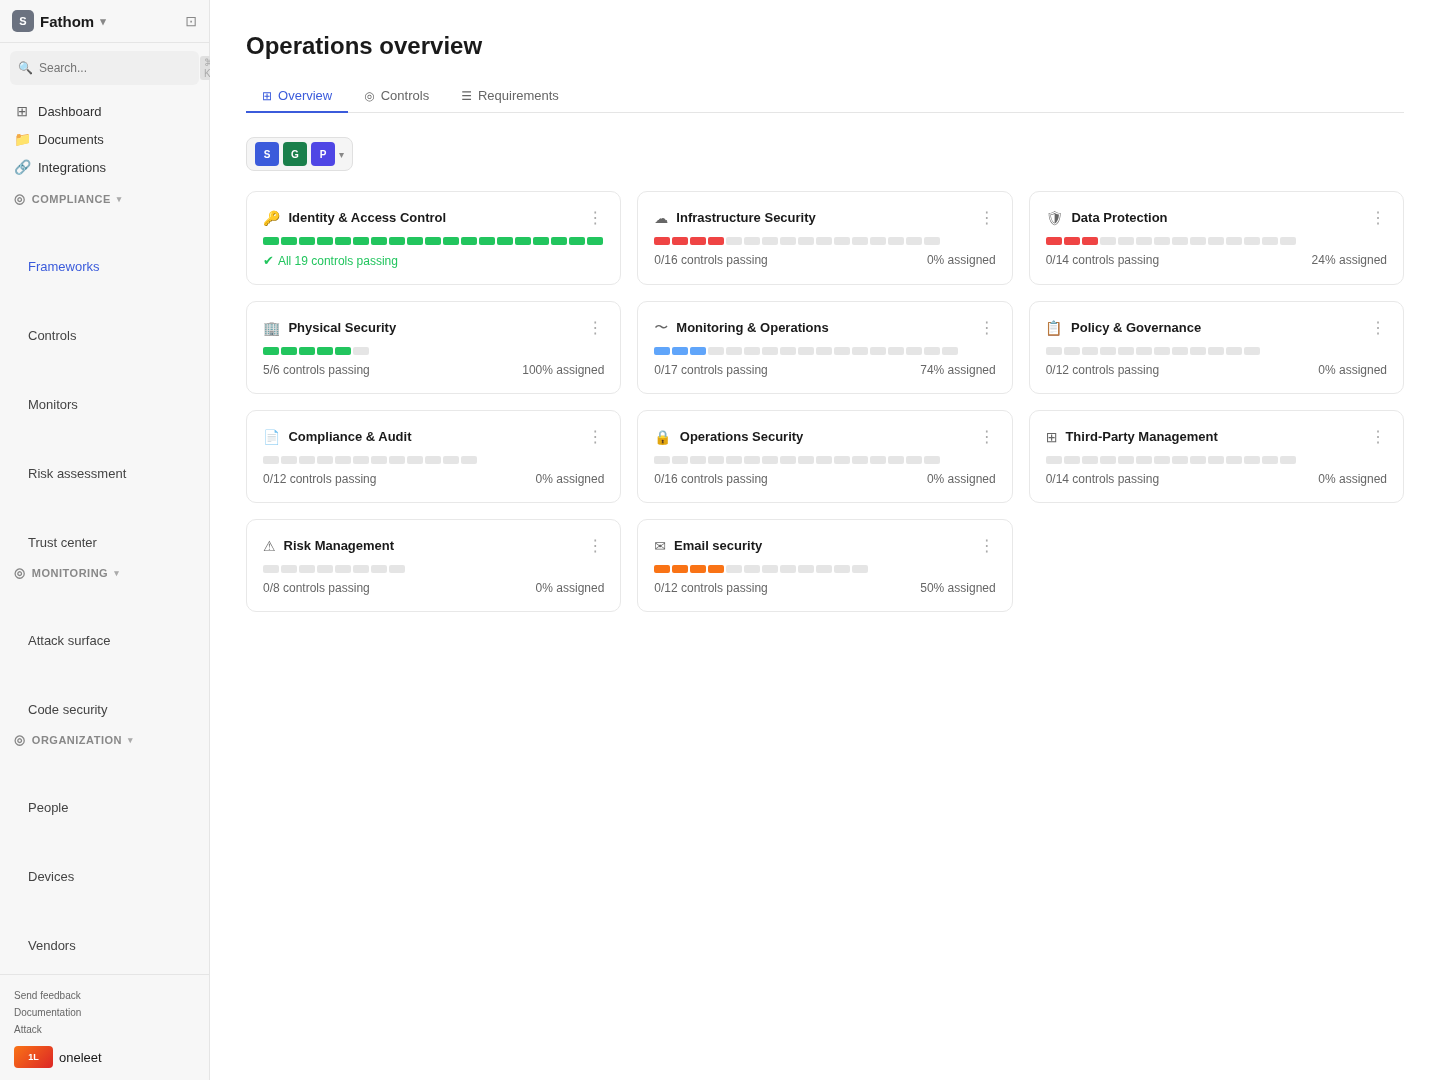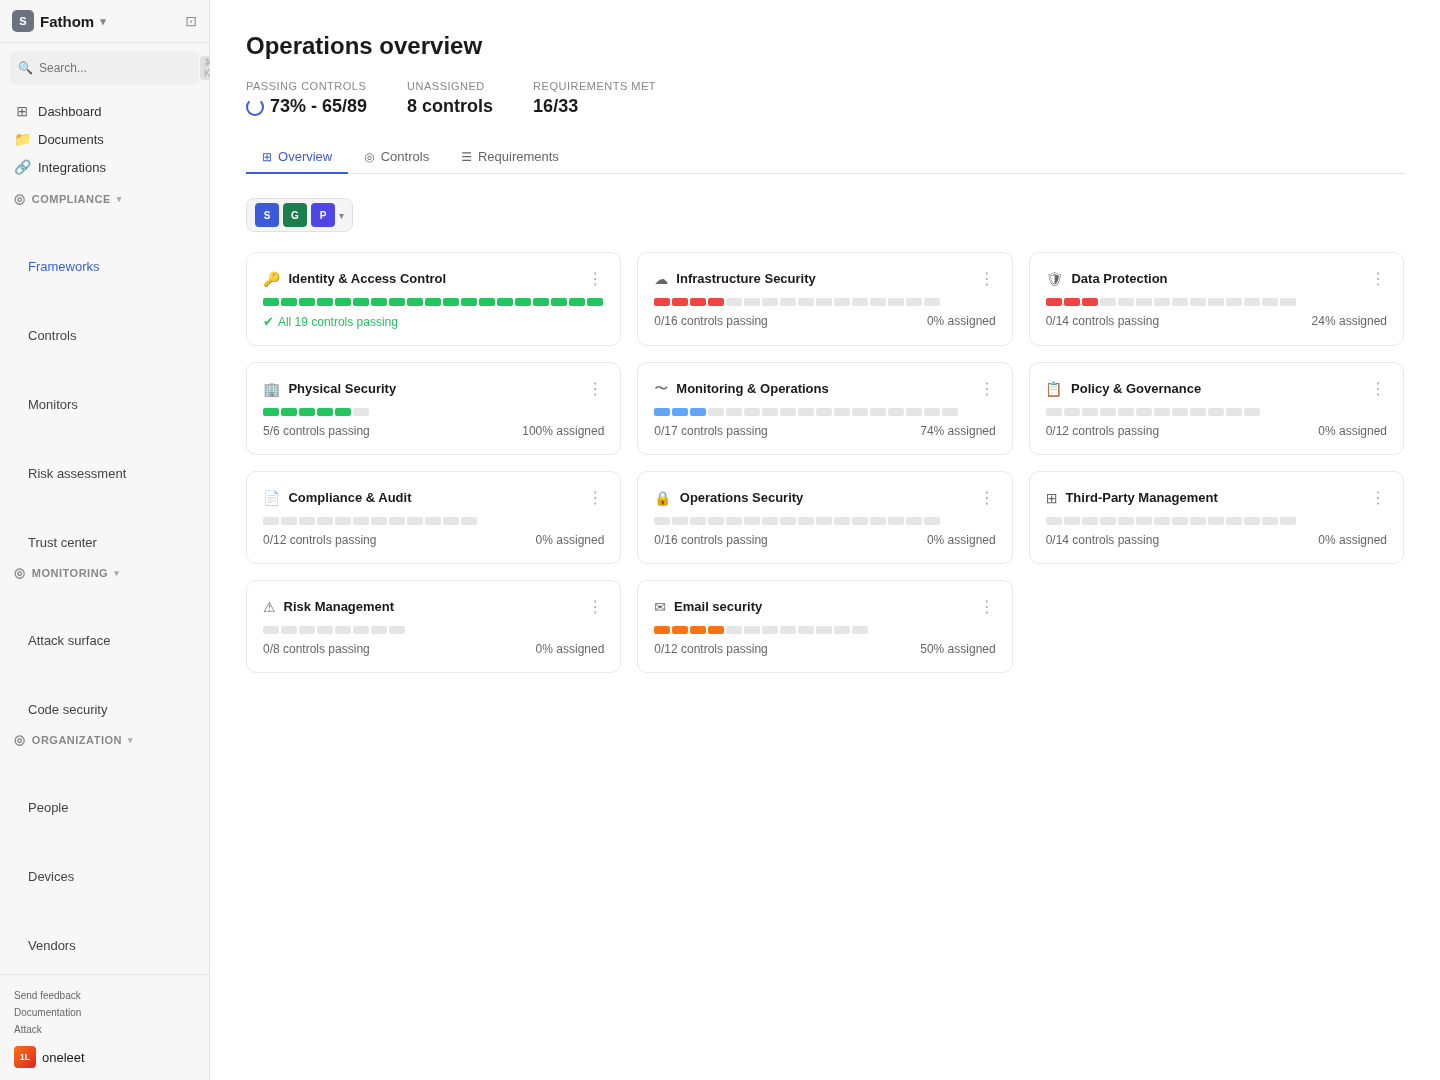--- a/index.html
+++ b/index.html
@@ -123,21 +123,21 @@
       padding: 3px 0;
       cursor: pointer;
     }
     .org-badge {
       display: flex;
       align-items: center;
       gap: 6px;
       margin-top: 8px;
     }
     .org-icon {
-      width: 22px;
+      width: 39px;
       height: 22px;
       background: linear-gradient(135deg, #f97316, #dc2626);
       border-radius: 4px;
       display: flex;
       align-items: center;
       justify-content: center;
       color: white;
       font-size: 9px;
       font-weight: bold;
     }
@@ -351,37 +351,20 @@
     <div class="org-badge">
       <div class="org-icon">1L</div>
       <span class="org-name">oneleet</span>
     </div>
   </div>
 </div>
 
 <div id="main">
   <h1 class="page-title">Operations overview</h1>
 
-  <div class="stats-row">
-    <div class="stat-block">
-      <div class="stat-label">PASSING CONTROLS</div>
-      <div class="stat-value">
-        <div class="stat-spinner"></div>
-        <span>73% - 65/89</span>
-      </div>
-    </div>
-    <div class="stat-block">
-      <div class="stat-label">UNASSIGNED</div>
-      <div class="stat-value">8 controls</div>
-    </div>
-    <div class="stat-block">
-      <div class="stat-label">REQUIREMENTS MET</div>
-      <div class="stat-value">16/33</div>
-    </div>
-  </div>
 
   <div class="tabs-row">
     <div class="tab active">
       <span class="tab-icon">⊞</span>
       <span>Overview</span>
     </div>
     <div class="tab">
       <span class="tab-icon">◎</span>
       <span>Controls</span>
     </div>

